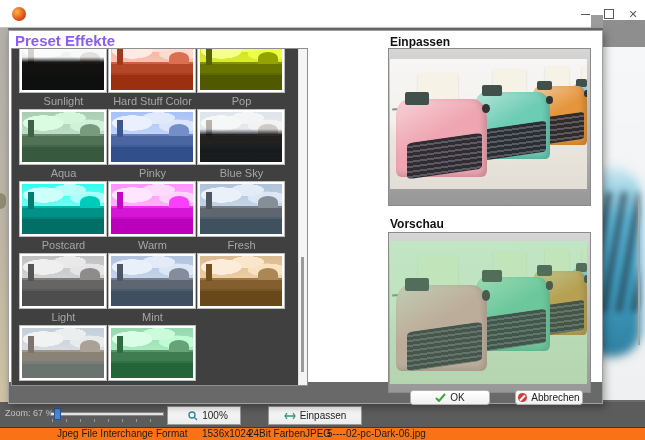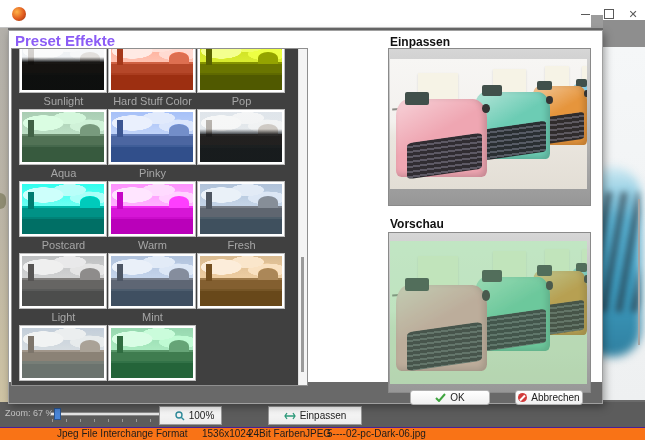--- a/index.html
+++ b/index.html
@@ -32,21 +32,21 @@
 
   
   .toolbar{position:absolute;left:0;top:402px;width:645px;height:25px;background:#5c5c5c;}
   .zoomtext{position:absolute;left:5px;top:6px;font-size:9px;color:#c6c6c6;white-space:nowrap;}
   .slider-track{position:absolute;left:50px;top:10px;width:114px;height:4px;background:#e6e6e6;border:1px solid #8a8a8a;box-sizing:border-box;}
   .slider-ticks{position:absolute;left:52px;top:17px;width:112px;height:3px;
                 background:repeating-linear-gradient(90deg,#9a9a9a 0 1px,rgba(0,0,0,0) 1px 14px);}
   .slider-thumb{position:absolute;left:54px;top:6px;width:7px;height:12px;background:#4a86d8;border:1px solid #2a548f;box-sizing:border-box;}
   .tbtn{position:absolute;top:4px;height:19px;background:linear-gradient(#fdfdfd,#ebebeb);border:1px solid #9a9a9a;
         font-size:10px;color:#222;display:flex;align-items:center;justify-content:center;gap:4px;box-sizing:border-box;}
-  .tbtn-100{left:159px;width:63px;padding-left:8px;}
+  .tbtn-100{left:167px;width:74px;padding-left:8px;}
   .tbtn-fit{left:240px;width:94px;margin-left:28px;}
 
   
   .statusbar{position:absolute;left:0;top:427px;width:645px;height:30px;background:#f97316;border-top:1px solid #4c1d95;box-sizing:border-box;}
   .statusbar span{position:absolute;top:0;line-height:12px;font-size:10px;color:#1c1c1c;white-space:nowrap;}
   .st-format{left:57px;} .st-dim{left:202px;} .st-depth{left:248px;} .st-type{left:305px;} .st-file{left:327px;}
 
   
   .dialog{position:absolute;left:8px;top:30px;width:595px;height:374px;background:#ffffff;border:1px solid #a0a0a0;
           box-sizing:border-box;box-shadow:2px 3px 8px rgba(0,0,0,0.35);}
@@ -219,20 +219,21 @@
               <div class="shot">
                 <div class="scene"></div>
                 <div class="tint" style="background:linear-gradient(180deg,rgba(252,252,252,0.6) 0%,rgba(252,252,252,0.55) 34%,rgba(8,10,14,0.75) 45%,rgba(8,10,14,0.75) 100%)"></div>
               </div>
             </div>
         </div>
 
         <div class="plabels">
           <span class="plabel">Aqua</span>
           <span class="plabel">Pinky</span>
+          <span class="plabel">Blue Sky</span>
         </div>
         <div class="prow">
           <div class="thumb">
               <div class="shot">
                 <div class="scene"></div>
                 <div class="tint" style="background:#00d8c6;mix-blend-mode:color"></div>
               </div>
             </div>
           <div class="thumb">
               <div class="shot">

